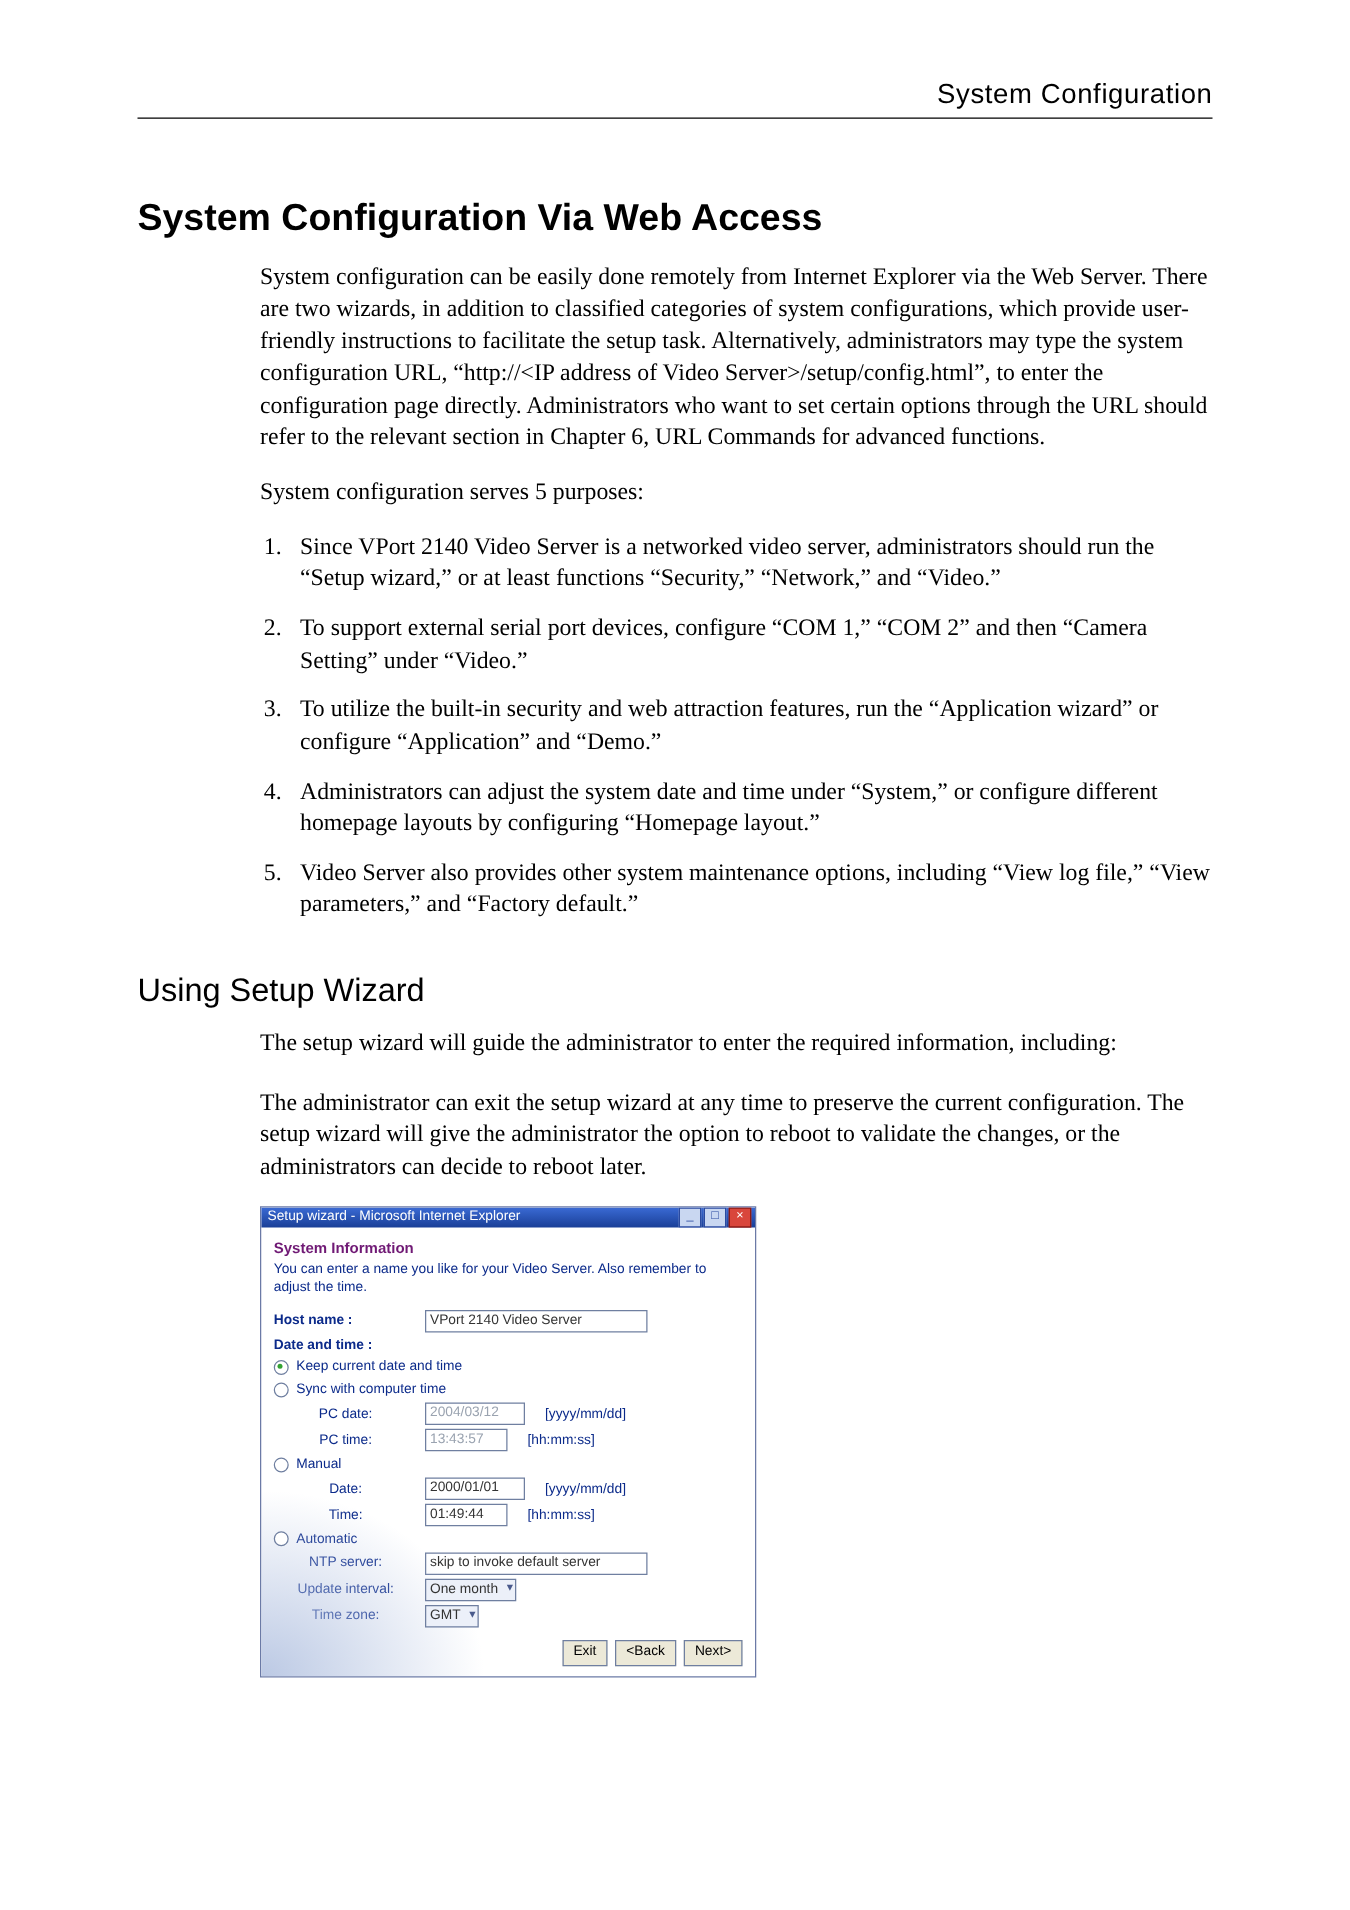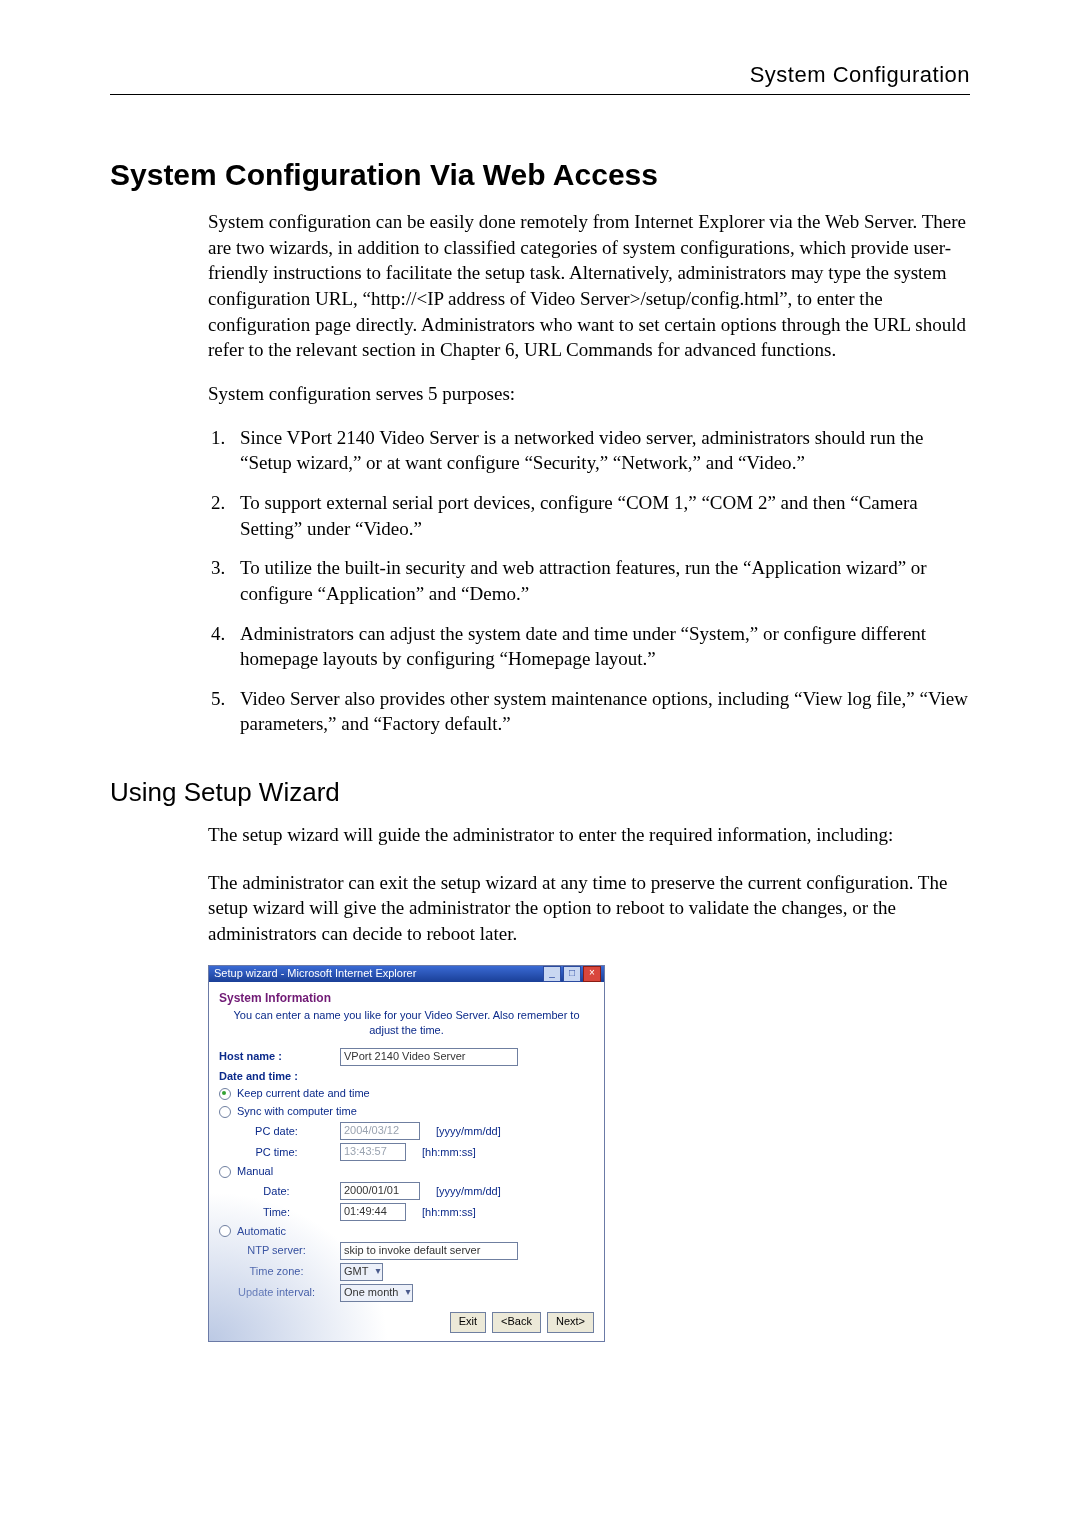--- a/index.html
+++ b/index.html
@@ -101,21 +101,20 @@
   .sc-title {
     color: #701a75;
     font-weight: bold;
     font-size: 12px;
     margin-bottom: 2px;
   }
   .sc-sub {
     color: #0b2a8a;
     font-size: 11px;
     margin-bottom: 10px;
-    text-align: center;
   }
   .sc-row {
     display: flex;
     align-items: center;
     gap: 6px;
     margin: 3px 0;
     color: #0b2a8a;
   }
   .sc-label {
     min-width: 115px;
@@ -207,21 +206,21 @@
 
   <h1 class="section-title">System Configuration Via Web Access</h1>
 
   <div class="indent-block">
     <p class="body">System configuration can be easily done remotely from Internet Explorer via the Web Server. There are two wizards, in addition to classified categories of system configurations, which provide user-friendly instructions to facilitate the setup task. Alternatively, administrators may type the system configuration URL, “http://&lt;IP address of Video Server&gt;/setup/config.html”, to enter the configuration page directly. Administrators who want to set certain options through the URL should refer to the relevant section in Chapter 6, URL Commands for advanced functions.</p>
 
     <p class="body">System configuration serves 5 purposes:</p>
 
     <ol class="numbered">
       <li>
-        <span>Since VPort 2140 Video Server is a networked video server, administrators should run the “</span><b>Setup wizard</b><span>,” or at want configure “</span><b>Security</b><span>,” “</span><b>Network</b><span>,” and “</span><b>Video</b><span>.”</span>
+        <span>Since VPort 2140 Video Server is a networked video server, administrators should run the “</span><b>Setup wizard</b><span>,” or at least functions “</span><b>Security</b><span>,” “</span><b>Network</b><span>,” and “</span><b>Video</b><span>.”</span>
       </li>
       <li>
         <span>To support external serial port devices, configure “</span><b>COM 1</b><span>,” “</span><b>COM 2</b><span>” and then “</span><b>Camera Setting</b><span>” under “</span><b>Video</b><span>.”</span>
       </li>
       <li>
         <span>To utilize the built-in security and web attraction features, run the “</span><b>Application wizard</b><span>” or configure “</span><b>Application</b><span>” and “</span><b>Demo</b><span>.”</span>
       </li>
       <li>
         <span>Administrators can adjust the system date and time under “</span><b>System</b><span>,” or configure different homepage layouts by configuring “</span><b>Homepage layout</b><span>.”</span>
       </li>
@@ -300,26 +299,26 @@
 
         <div class="sc-row">
           <span class="radio"></span>
           <span>Automatic</span>
         </div>
         <div class="sc-row">
           <span class="sc-label right">NTP server:</span>
           <span class="sc-input" style="width:170px">skip to invoke default server</span>
         </div>
         <div class="sc-row">
+          <span class="sc-label right">Update interval:</span>
+          <span class="select">One month</span>
+        </div>
+        <div class="sc-row">
           <span class="sc-label right">Time zone:</span>
           <span class="select">GMT</span>
-        </div>
-        <div class="sc-row">
-          <span class="sc-label right">Update interval:</span>
-          <span class="select">One month</span>
         </div>
 
         <div class="btnbar">
           <span class="winbtn">Exit</span>
           <span class="winbtn">&lt;Back</span>
           <span class="winbtn">Next&gt;</span>
         </div>
       </div>
     </div>
 

